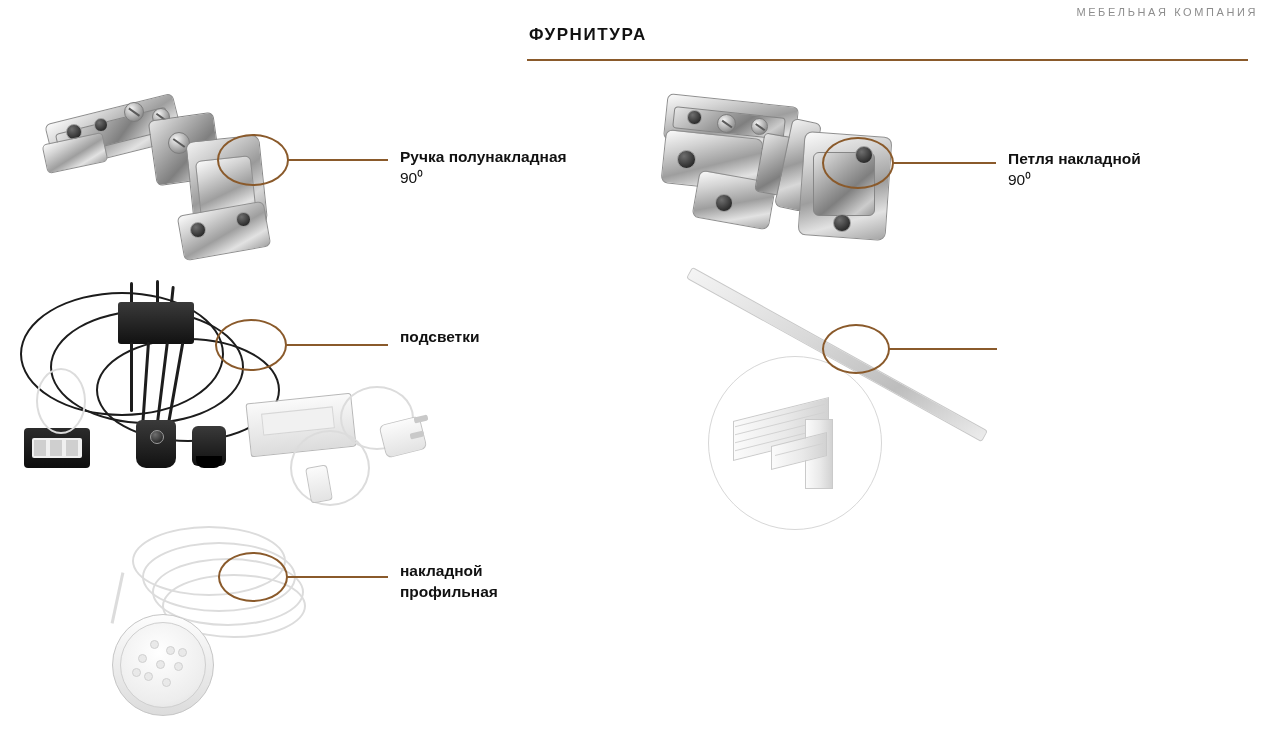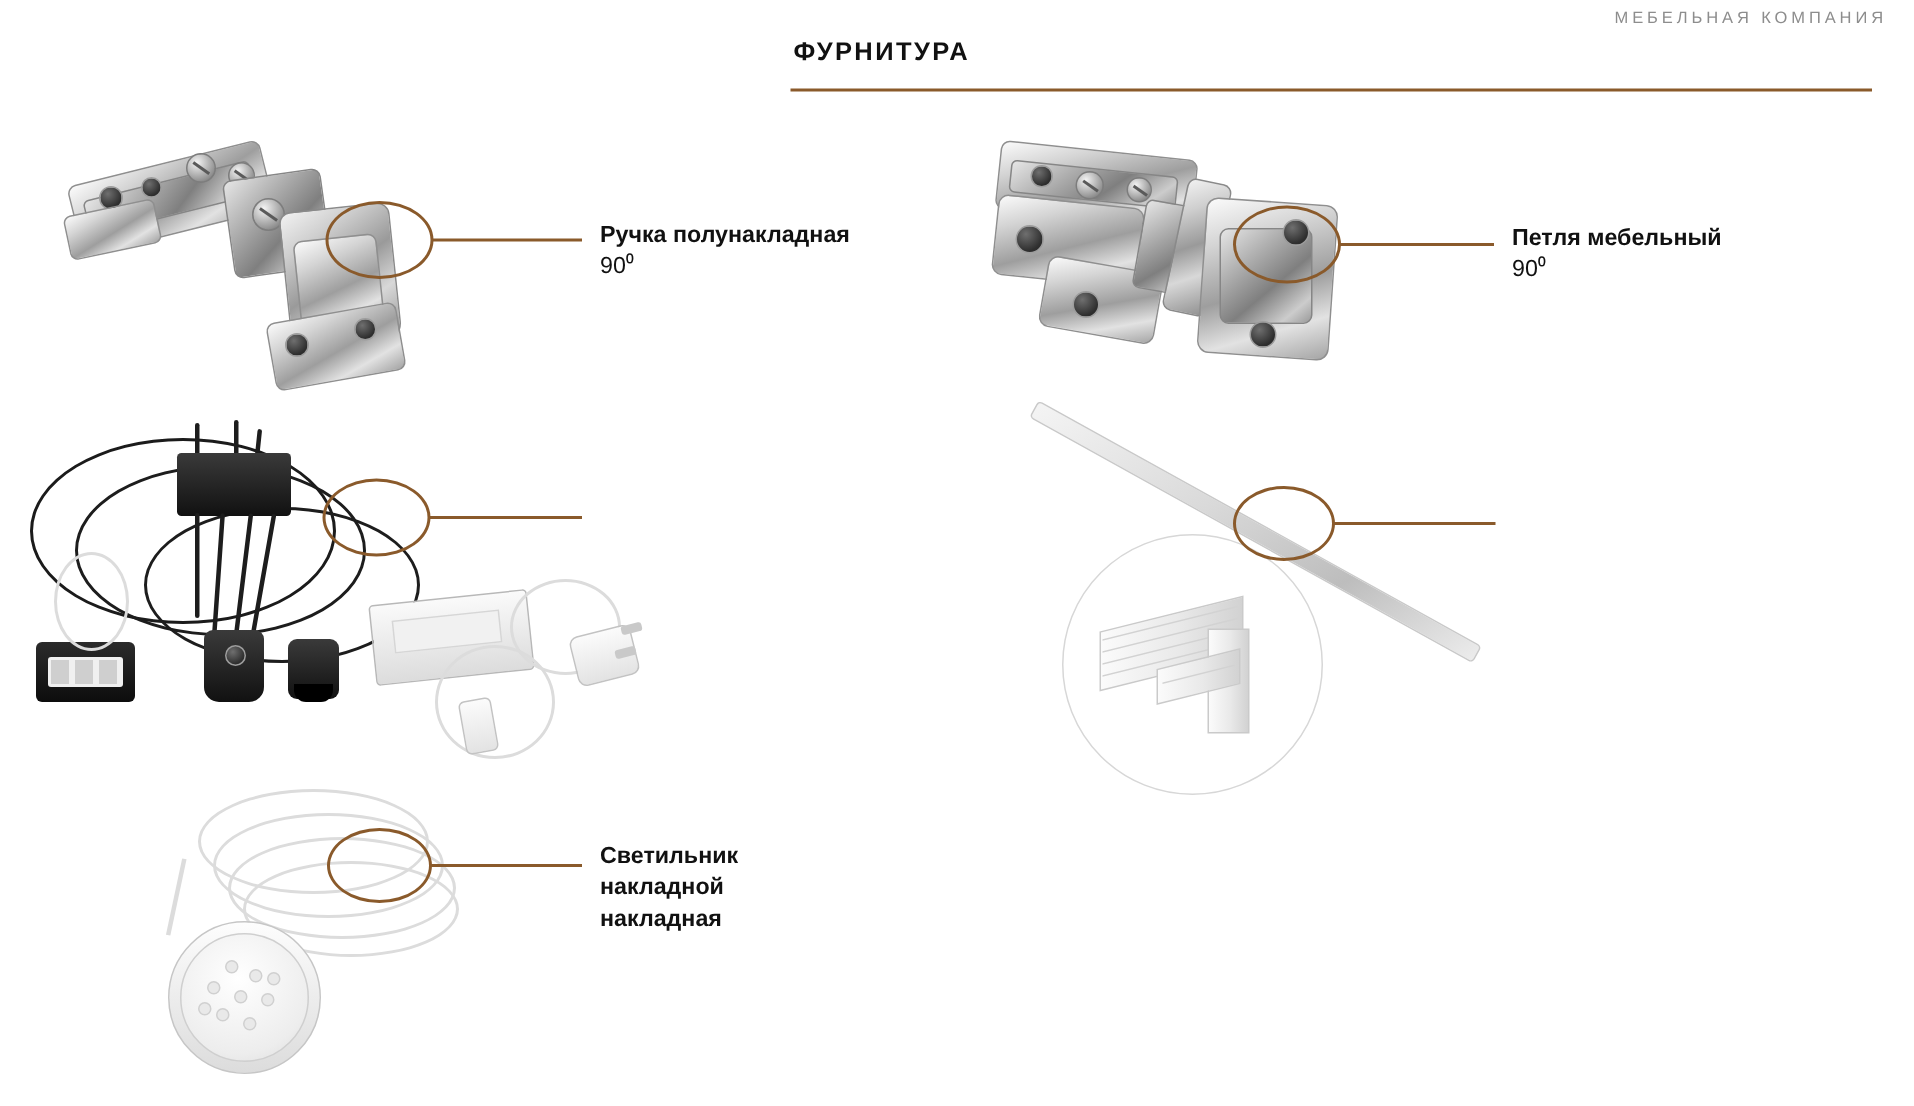--- a/index.html
+++ b/index.html
@@ -264,21 +264,21 @@
     <div class="metal" style="left:146px; top:44px; width:86px; height:102px; border-radius:8px; transform:rotate(4deg);"></div>
     <div class="metal-d" style="left:158px; top:62px; width:60px; height:62px; border-radius:6px;"></div>
     <div class="hole" style="left:200px; top:56px; width:16px; height:16px;"></div>
     <div class="hole" style="left:178px; top:124px; width:16px; height:16px;"></div>
   </div>
 
   <div class="circle" style="left:822px; top:137px; width:72px; height:52px;"></div>
   <div class="leader" style="left:893px; top:162px; width:103px;"></div>
 
   <div class="caption" style="left:1008px; top:148px; width:230px;">
-    <span class="h">Петля мебельный</span>
+    <span class="h">Петля накладной</span>
     <span class="sub">90⁰</span>
   </div>
 </div>
 
 <div class="item">
 
   <div class="art" style="left:10px; top:280px; width:420px; height:230px;">
 
     <div class="wire" style="left:10px; top:12px; width:200px; height:120px; border-color:#1b1b1b; clip-path: polygon(0 0,100% 0,100% 100%,0 100%);"></div>
     <div class="wire" style="left:40px; top:30px; width:190px; height:110px;"></div>
@@ -313,20 +313,21 @@
     <div class="plug" style="left:298px; top:186px; width:20px; height:34px; transform:rotate(-10deg);"></div>
     <div class="plug" style="left:372px; top:140px; width:40px; height:32px; border-radius:6px; transform:rotate(-14deg);"></div>
     <div style="position:absolute;left:404px;top:136px;width:14px;height:6px;background:#c9c9c9;border-radius:2px;transform:rotate(-14deg);"></div>
     <div style="position:absolute;left:400px;top:152px;width:14px;height:6px;background:#c9c9c9;border-radius:2px;transform:rotate(-14deg);"></div>
   </div>
 
   <div class="circle" style="left:215px; top:319px; width:72px; height:52px;"></div>
   <div class="leader" style="left:286px; top:344px; width:102px;"></div>
 
   <div class="caption" style="left:400px; top:326px; width:220px;">
+    <span class="h">подсветки</span>
   </div>
 </div>
 
 <div class="item">
 
   <div class="art" style="left:660px; top:240px; width:360px; height:230px;">
 
     <div class="handle-bar" style="left:8px; top:108px; width:336px; height:11px; border-radius:3px; transform:rotate(29deg);"></div>
 
     <div class="zoom-circle" style="left:48px; top:116px; width:172px; height:172px;">
@@ -368,17 +369,16 @@
     <div class="led" style="left:54px; top:152px;"></div>
     <div class="led" style="left:72px; top:158px;"></div>
     <div class="led" style="left:42px; top:148px;"></div>
     <div class="led" style="left:88px; top:128px;"></div>
   </div>
 
   <div class="circle" style="left:218px; top:552px; width:70px; height:50px;"></div>
   <div class="leader" style="left:287px; top:576px; width:101px;"></div>
 
   <div class="caption" style="left:400px; top:560px; width:220px;">
-    <span class="h">Светильник</span>
     <span class="h">накладной</span>
-    <span class="h">накладная</span>
+    <span class="h">профильная</span>
   </div>
 </div>
 
 </body></html>

